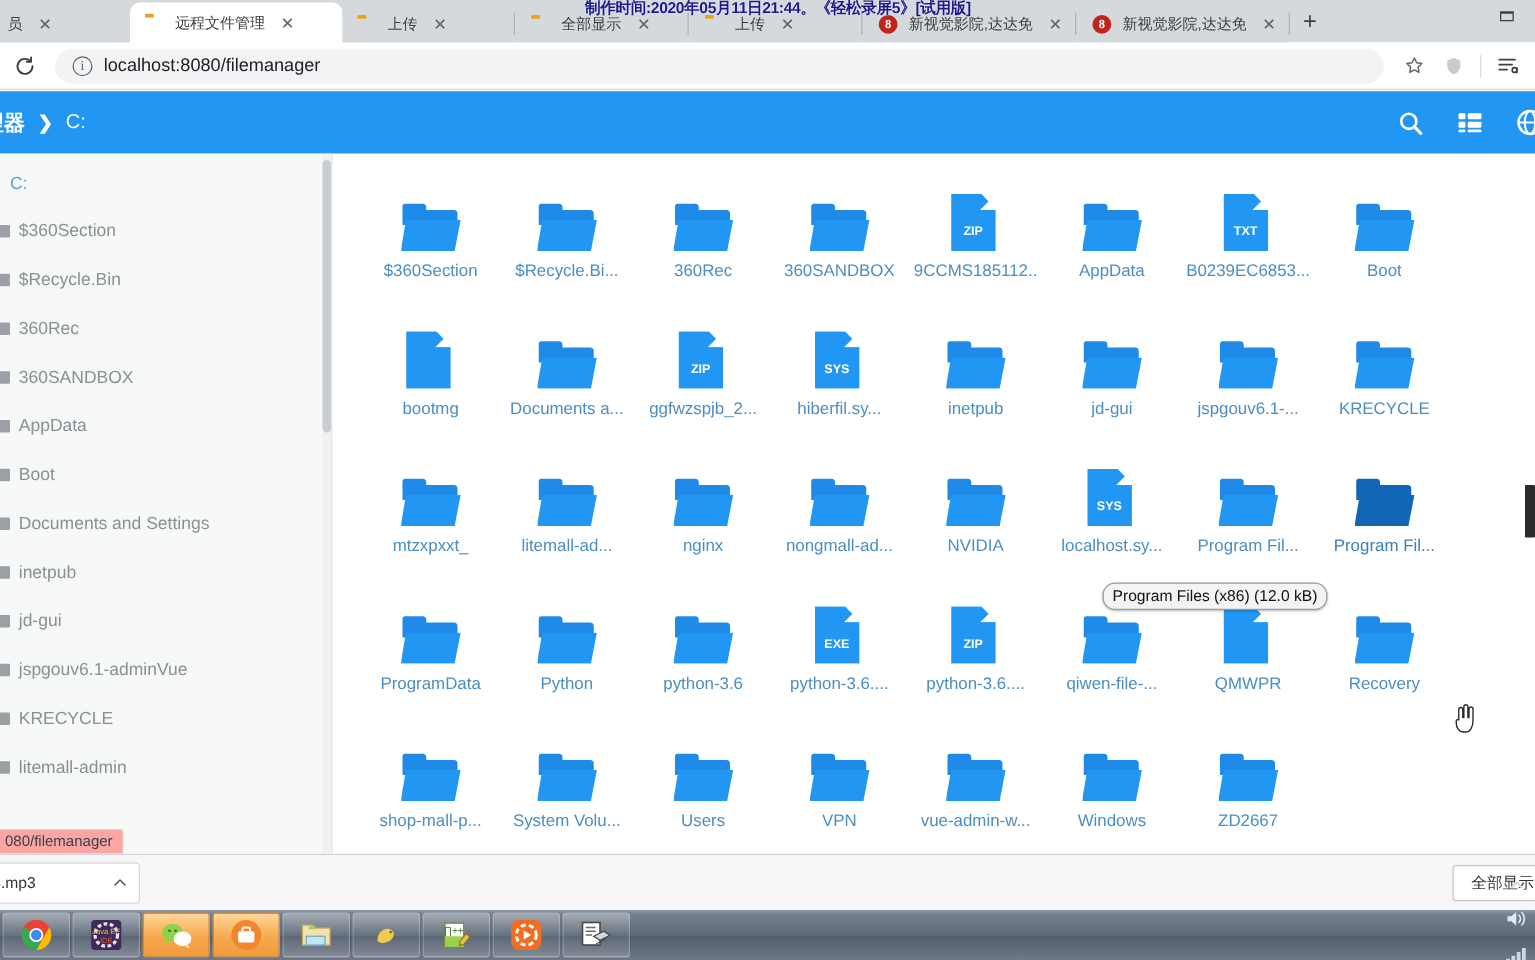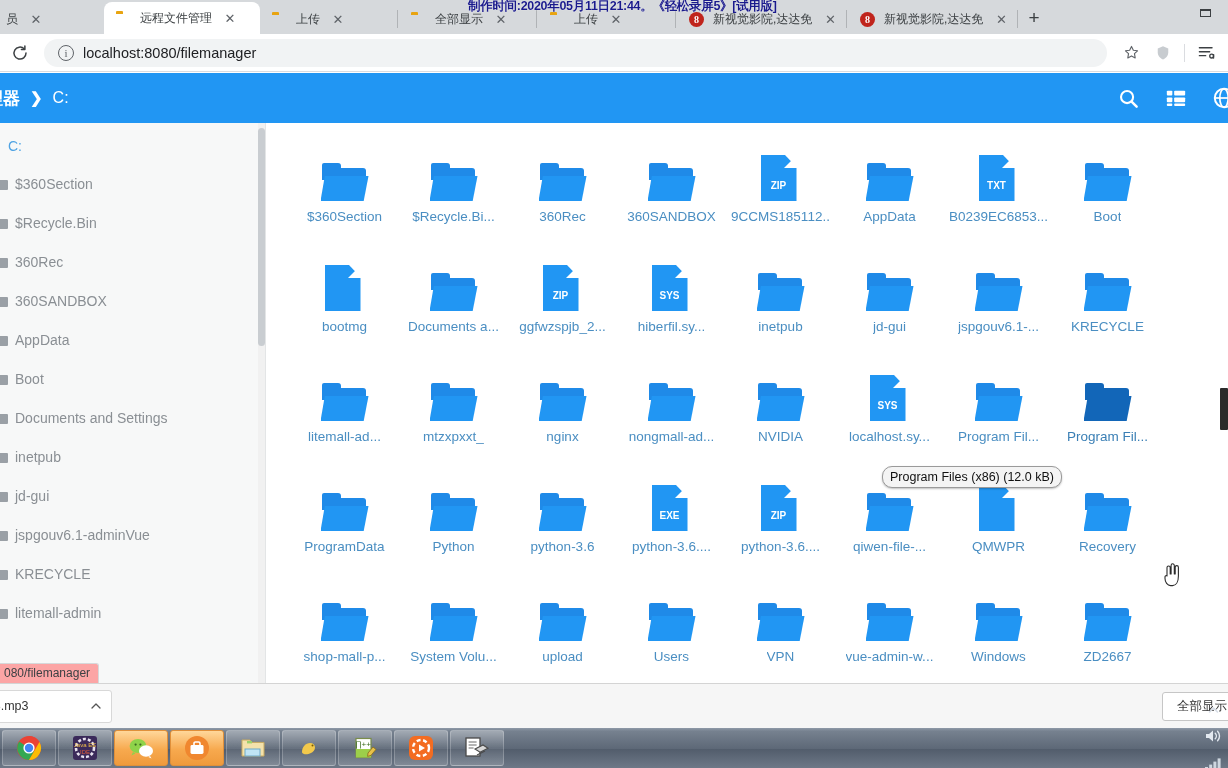--- a/index.html
+++ b/index.html
@@ -275,21 +275,21 @@
   .traytime { color: #fff; font-size: 11px; }
 </style>
 </head>
 <body>
 
 <div class="tabstrip">
   <div class="tab" style="width:104px;padding-left:0;">
     <span class="label" style="margin-left:6px;">员</span>
     <span class="tabclose">✕</span>
   </div>
-  <div class="tab active" style="width:156px;">
+  <div class="tab active" style="width:170px;">
     <span class="favicon"><span class="fav-folder"></span></span>
     <span class="label">远程文件管理</span>
     <span class="tabclose">✕</span>
   </div>
   <div class="tab" style="width:136px;">
     <span class="favicon"><span class="fav-folder"></span></span>
     <span class="label">上传</span>
     <span class="tabclose">✕</span>
   </div>
   <div class="tabsep"></div>
@@ -641,31 +641,31 @@
           <div class="nm">KRECYCLE</div>
         </div>
         <div class="cell">
           <div class="icon">
             <span class="fold">
               <span class="tabtop"></span>
               <span class="back"></span>
               <span class="front"></span>
             </span>
           </div>
+          <div class="nm">mtzxpxxt_</div>
+        </div>
+        <div class="cell">
+          <div class="icon">
+            <span class="fold">
+              <span class="tabtop"></span>
+              <span class="back"></span>
+              <span class="front"></span>
+            </span>
+          </div>
           <div class="nm">litemall-ad...</div>
-        </div>
-        <div class="cell">
-          <div class="icon">
-            <span class="fold">
-              <span class="tabtop"></span>
-              <span class="back"></span>
-              <span class="front"></span>
-            </span>
-          </div>
-          <div class="nm">mtzxpxxt_</div>
         </div>
         <div class="cell">
           <div class="icon">
             <span class="fold">
               <span class="tabtop"></span>
               <span class="back"></span>
               <span class="front"></span>
             </span>
           </div>
           <div class="nm">nginx</div>
@@ -811,30 +811,20 @@
         </div>
         <div class="cell">
           <div class="icon">
             <span class="fold">
               <span class="tabtop"></span>
               <span class="back"></span>
               <span class="front"></span>
             </span>
           </div>
           <div class="nm">System Volu...</div>
-        </div>
-        <div class="cell">
-          <div class="icon">
-            <span class="fold">
-              <span class="tabtop"></span>
-              <span class="back"></span>
-              <span class="front"></span>
-            </span>
-          </div>
-          <div class="nm">upload</div>
         </div>
         <div class="cell">
           <div class="icon">
             <span class="fold">
               <span class="tabtop"></span>
               <span class="back"></span>
               <span class="front"></span>
             </span>
           </div>
           <div class="nm">Users</div>

